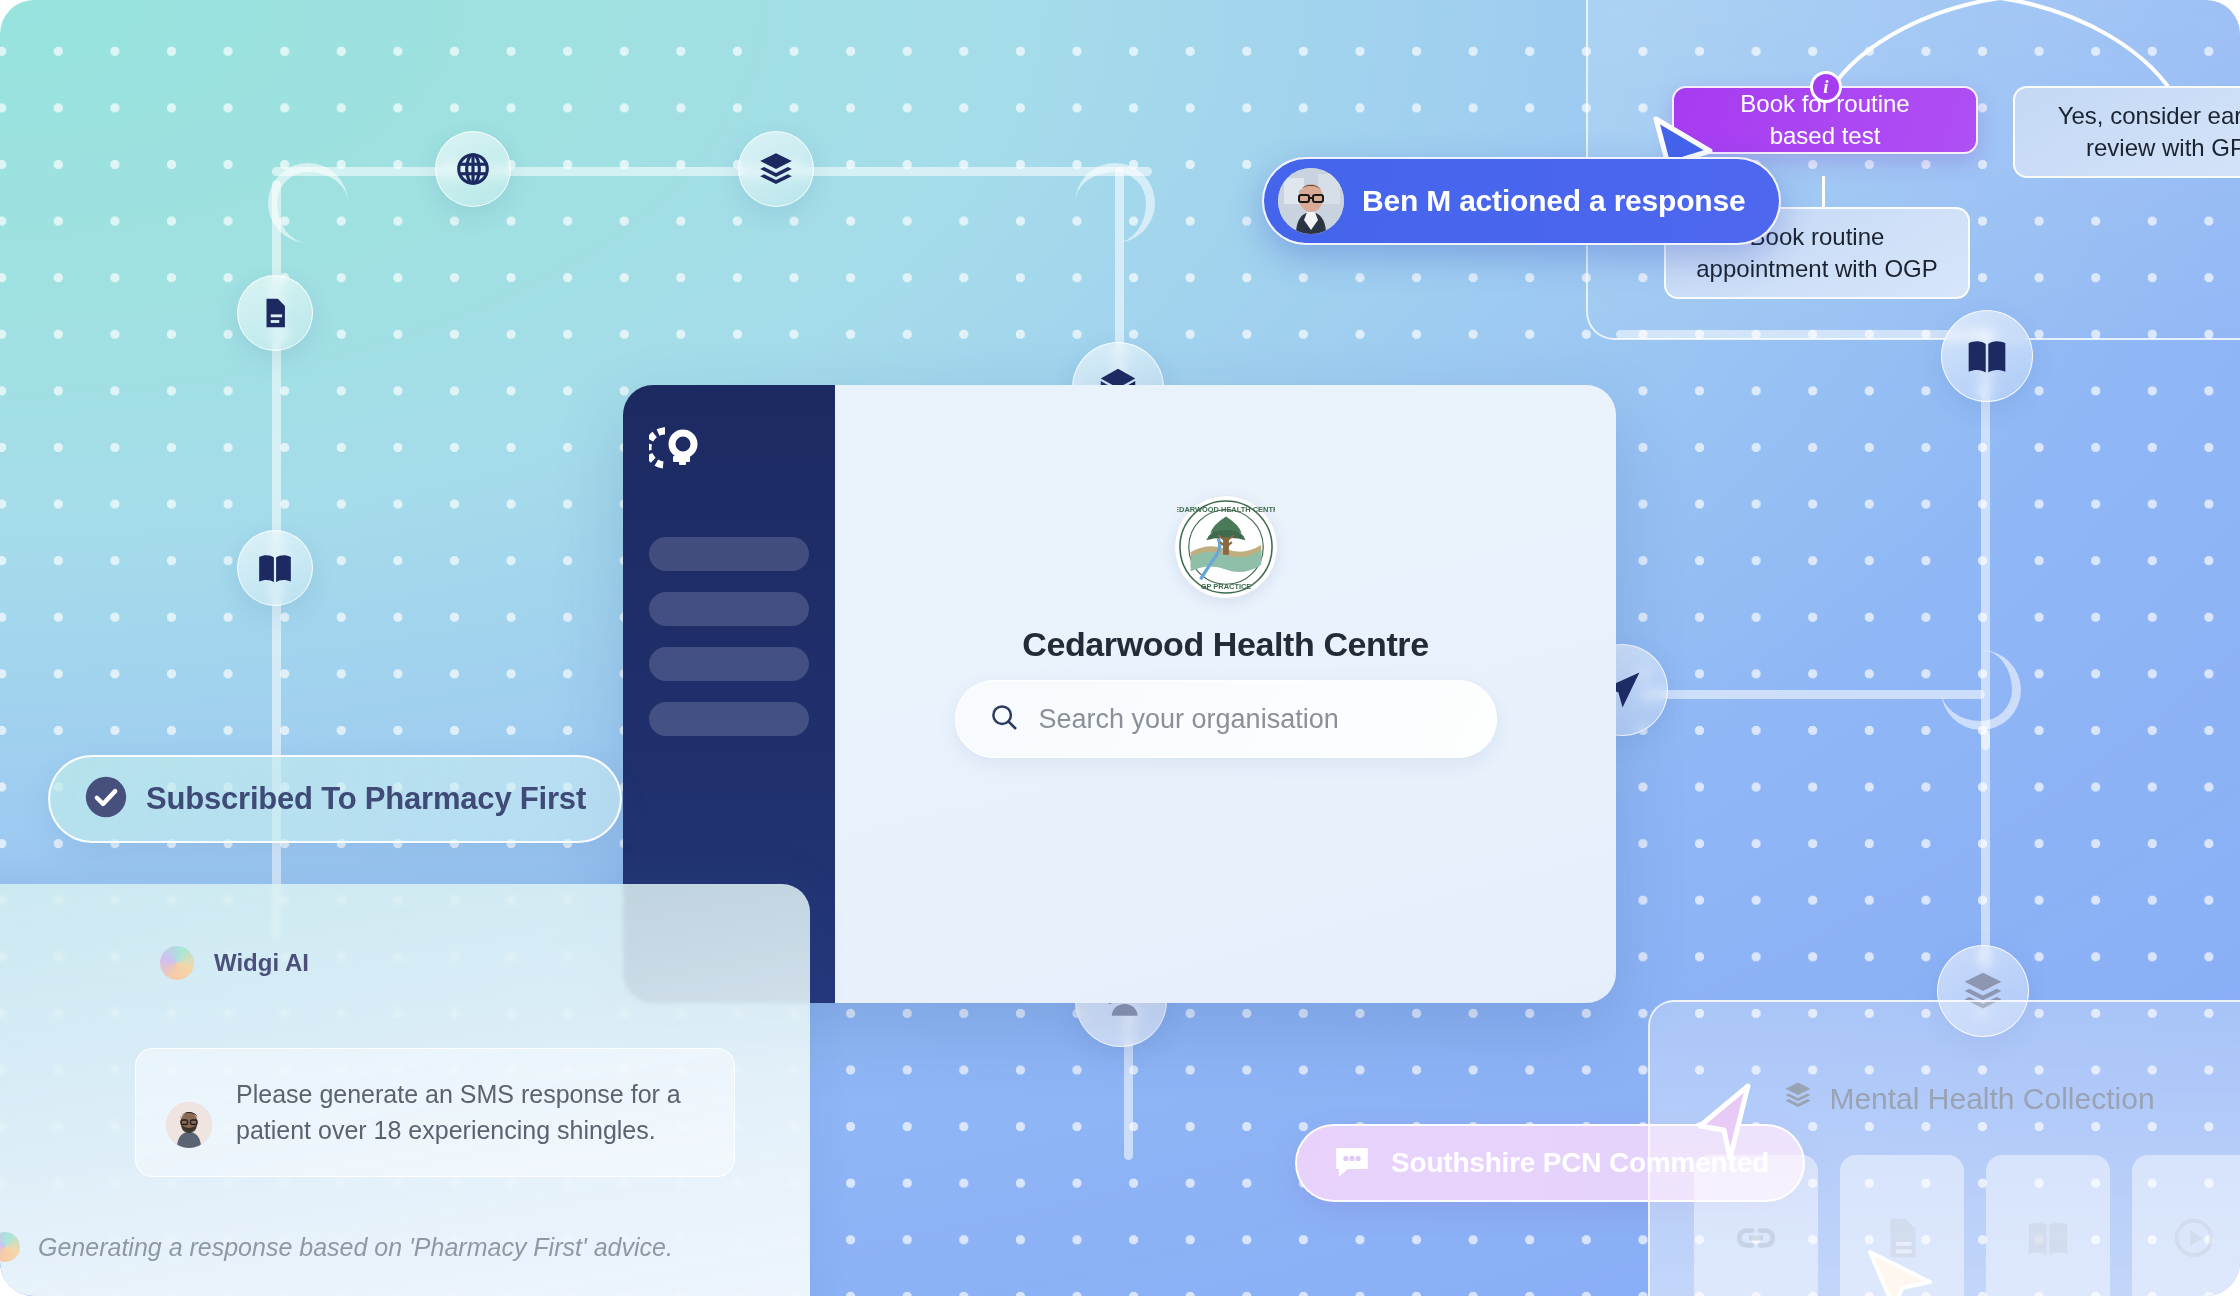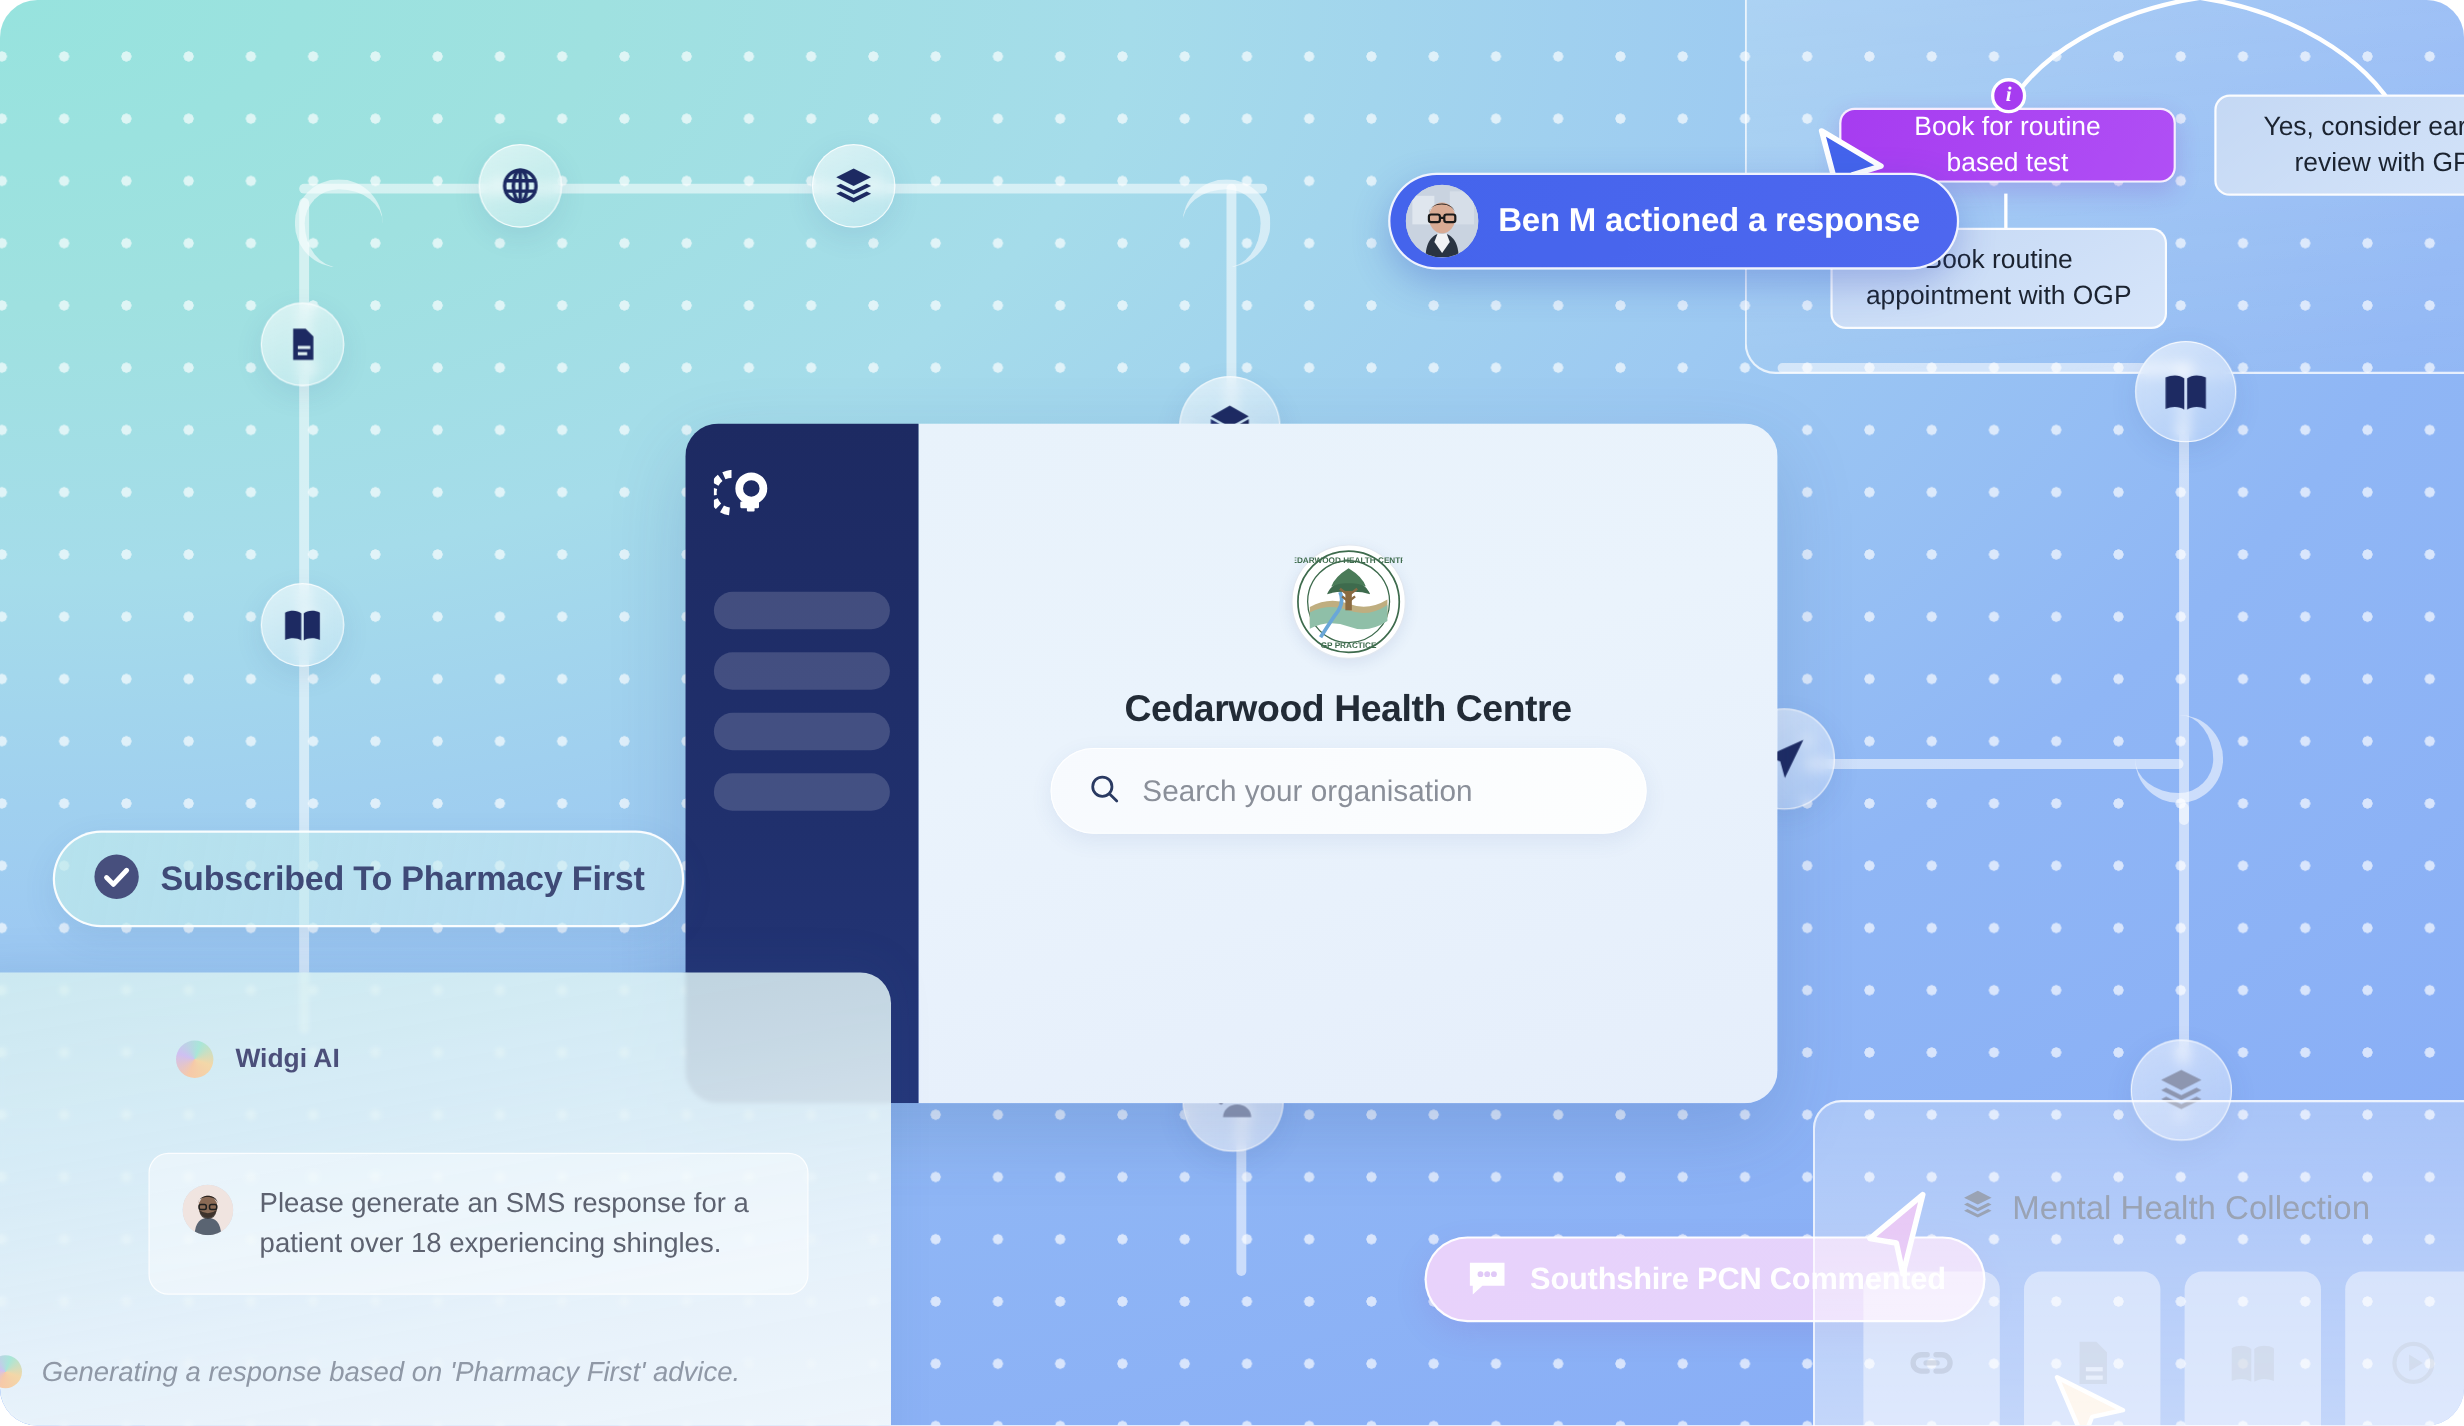--- a/index.html
+++ b/index.html
@@ -118,21 +118,20 @@
     position: absolute; border-radius: 14px; display: flex; flex-direction: column;
     align-items: center; justify-content: center; text-align: center;
     font-size: 24px; line-height: 1.32;
     border: 2px solid rgba(255,255,255,0.9);
   }
   #flow-purple {
     left: 1672px; top: 86px; width: 306px; height: 68px;
     background: linear-gradient(110deg, #a63cf0, #b04ff5);
     color: #ffffff;
     box-shadow: 0 8px 22px rgba(120,40,200,0.22);
-    margin-top: 12px;
   }
   #flow-ogp {
     left: 1664px; top: 207px; width: 306px; height: 92px;
     background: linear-gradient(150deg, #c4d8f4, #d6e5fa);
     color: #1b2330;
   }
   #flow-yes {
     left: 2013px; top: 86px; width: 306px; height: 92px;
     background: linear-gradient(150deg, #c4d8f4, #d6e5fa);
     color: #1b2330;
@@ -168,21 +167,21 @@
   }
   .ai-orb {
     width: 34px; height: 34px; border-radius: 50%;
     background: conic-gradient(from 200deg, #f6c9a8, #cfc0f2, #a8e6d8, #f3d7a8, #f6c9a8);
     filter: blur(0.3px);
   }
   #widgi-title { font-size: 24px; font-weight: bold; color: #4b4f7a; }
   #widgi-bubble {
     margin: 68px 0 0 175px; width: 600px; border-radius: 18px;
     background: rgba(255,255,255,0.42); border: 1.5px solid rgba(255,255,255,0.85);
-    padding: 28px 30px; display: flex; gap: 24px; align-items: flex-start;
+    padding: 28px 30px; display: flex; gap: 24px; align-items: flex-end;
   }
   #widgi-bubble .txt { font-size: 25px; line-height: 1.42; color: #5d6270; }
   #widgi-status { display: flex; align-items: center; gap: 18px; margin: 55px 0 0 30px; }
   #widgi-status .txt { font-size: 25px; color: #8f98a6; font-style: italic; }
 
   
   #mhc {
     position: absolute; left: 1648px; top: 1000px; width: 640px; height: 330px;
     border-radius: 26px;
     background: linear-gradient(180deg, rgba(255,255,255,0.26), rgba(255,255,255,0.52));

